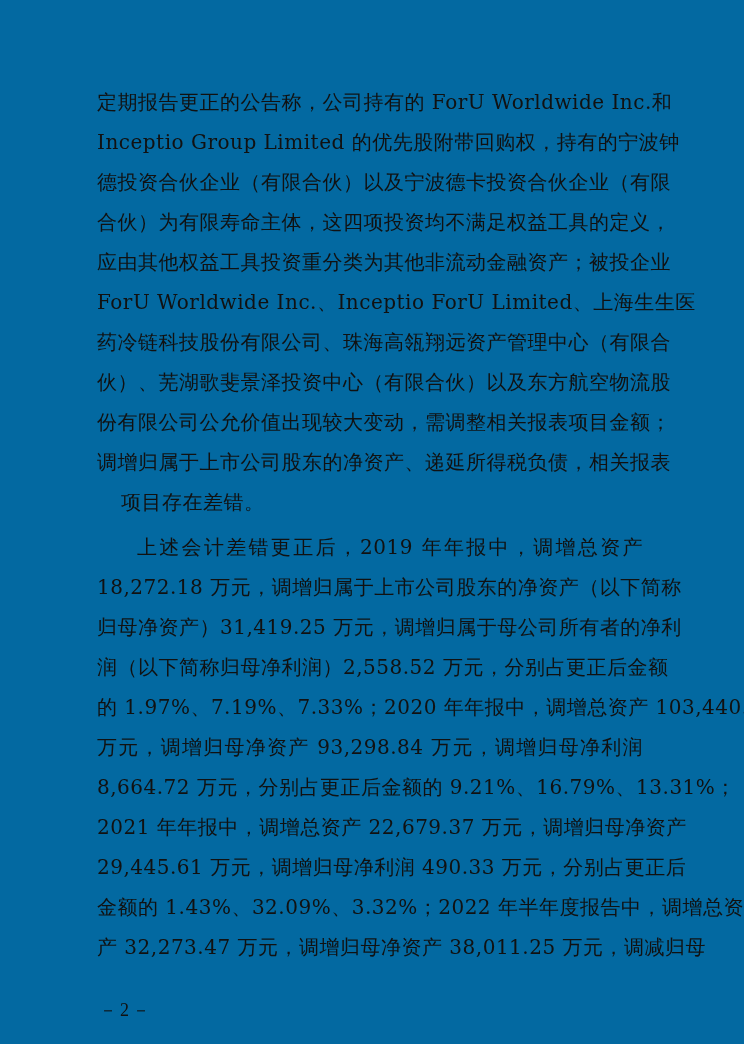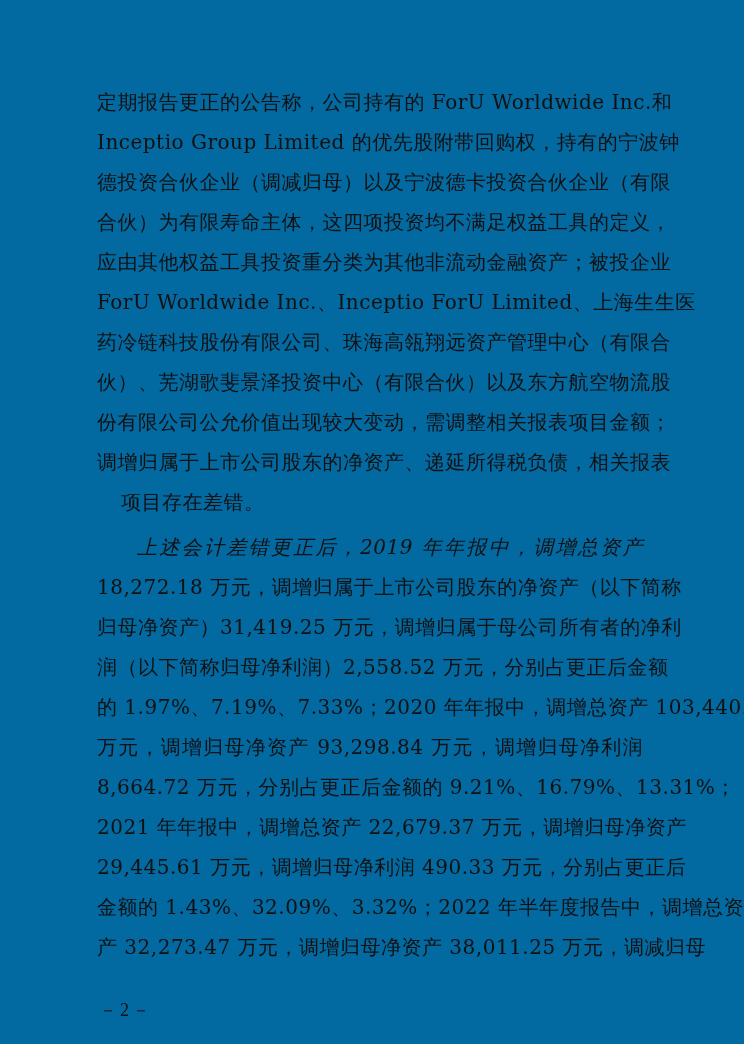--- a/index.html
+++ b/index.html
@@ -2,33 +2,33 @@
 <html><head>
 <meta charset="utf-8">
 <style>
   html, body { margin: 0; padding: 0; background: #ffffff; }
   body { width: 744px; height: 1044px; position: relative; overflow: hidden;
          font-family: "DejaVu Serif", "Liberation Serif", serif; color: #111; }
   .page { position: absolute; left: 0; top: 0; width: 744px; height: 1044px; background: #0369a1; }
   .line { position: absolute; left: 97px; width: 546px; height: 40px; line-height: 40px;
           font-size: 20px; white-space: nowrap; text-align: justify; text-align-last: justify;
           letter-spacing: 0.5px; }
-  .line.indent { left: 137px; width: 506px; font-style: italic; }
+  .line.indent { left: 137px; width: 506px; }
   .line.last { text-align-last: left; margin-left: 24px; }
   .pnum { position: absolute; left: 99px; top: 998px; font-size: 18px; line-height: 24px;
           font-family: "Liberation Serif", serif; letter-spacing: 3px; }
 </style>
 </head>
 <body>
 
 <div class="page">
   <div>
     <div class="line" style="top:82px">定期报告更正的公告称，公司持有的 ForU Worldwide Inc.和</div>
     <div class="line" style="top:122px">Inceptio Group Limited 的优先股附带回购权，持有的宁波钟</div>
-    <div class="line" style="top:162px">德投资合伙企业（调减归母）以及宁波德卡投资合伙企业（有限</div>
+    <div class="line" style="top:162px">德投资合伙企业（有限合伙）以及宁波德卡投资合伙企业（有限</div>
     <div class="line" style="top:202px">合伙）为有限寿命主体，这四项投资均不满足权益工具的定义，</div>
     <div class="line" style="top:242px">应由其他权益工具投资重分类为其他非流动金融资产；被投企业</div>
     <div class="line" style="top:282px">ForU Worldwide Inc.、Inceptio ForU Limited、上海生生医</div>
     <div class="line" style="top:322px">药冷链科技股份有限公司、珠海高瓴翔远资产管理中心（有限合</div>
     <div class="line" style="top:362px">伙）、芜湖歌斐景泽投资中心（有限合伙）以及东方航空物流股</div>
     <div class="line" style="top:402px">份有限公司公允价值出现较大变动，需调整相关报表项目金额；</div>
     <div class="line" style="top:442px">调增归属于上市公司股东的净资产、递延所得税负债，相关报表</div>
     <div class="line last" style="top:482px">项目存在差错。</div>
   </div>
 

